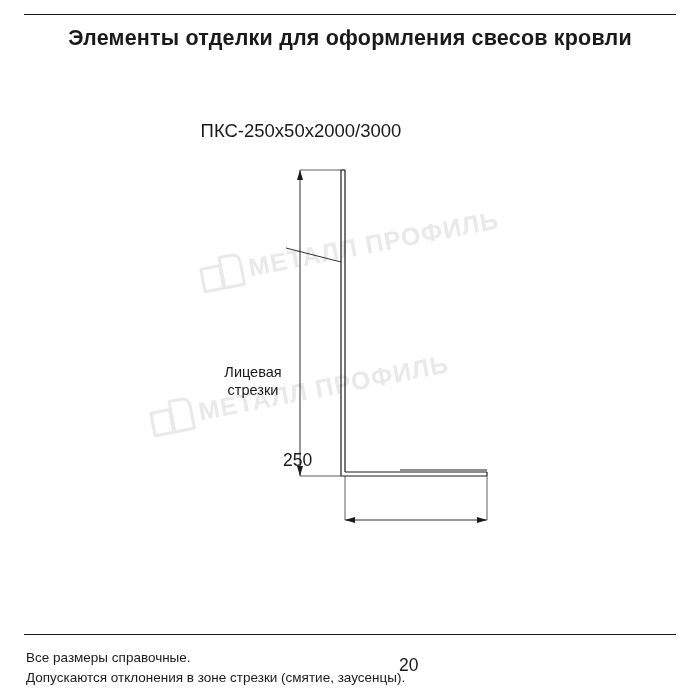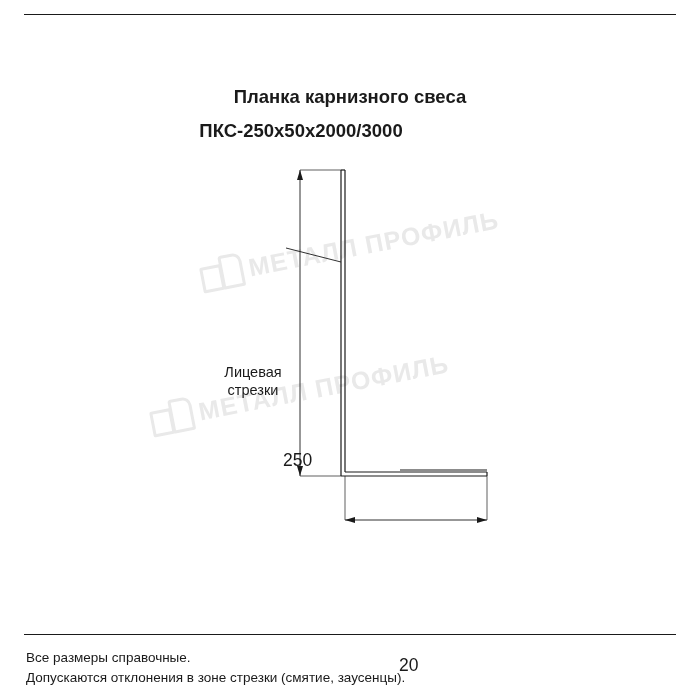--- a/index.html
+++ b/index.html
@@ -59,21 +59,21 @@
     font-size: 18.5px;
     font-weight: bold;
   }
   .sub-title-2 {
     position: absolute;
     left: 0;
     top: 120px;
     width: 602px;
     text-align: center;
     font-size: 18.5px;
-    font-weight: bold;
+    font-weight: normal;
   }
 
   
   .watermark {
     position: absolute;
     color: #e9e9e9;
     font-weight: bold;
     font-size: 25px;
     letter-spacing: 1px;
     white-space: nowrap;
@@ -142,21 +142,21 @@
   .note-1 { top: 650px; }
   .note-2 { top: 670px; }
 </style>
 </head>
 <body>
 
 <div class="page">
 
   <div class="top-rule"></div>
 
-  <div class="sub-title">Планка карнизного свеса</div>
+  <div class="main-title">Элементы отделки для оформления свесов кровли</div>
   <div class="sub-title-2">ПКС-250x50x2000/3000</div>
 
   <div class="watermark wm-1">
     <span class="wm-logo">
       <span class="b b1"></span>
         <span class="b b2"></span>
     </span>
     <span>МЕТАЛЛ ПРОФИЛЬ</span>
   </div>
   <div class="watermark wm-2">

